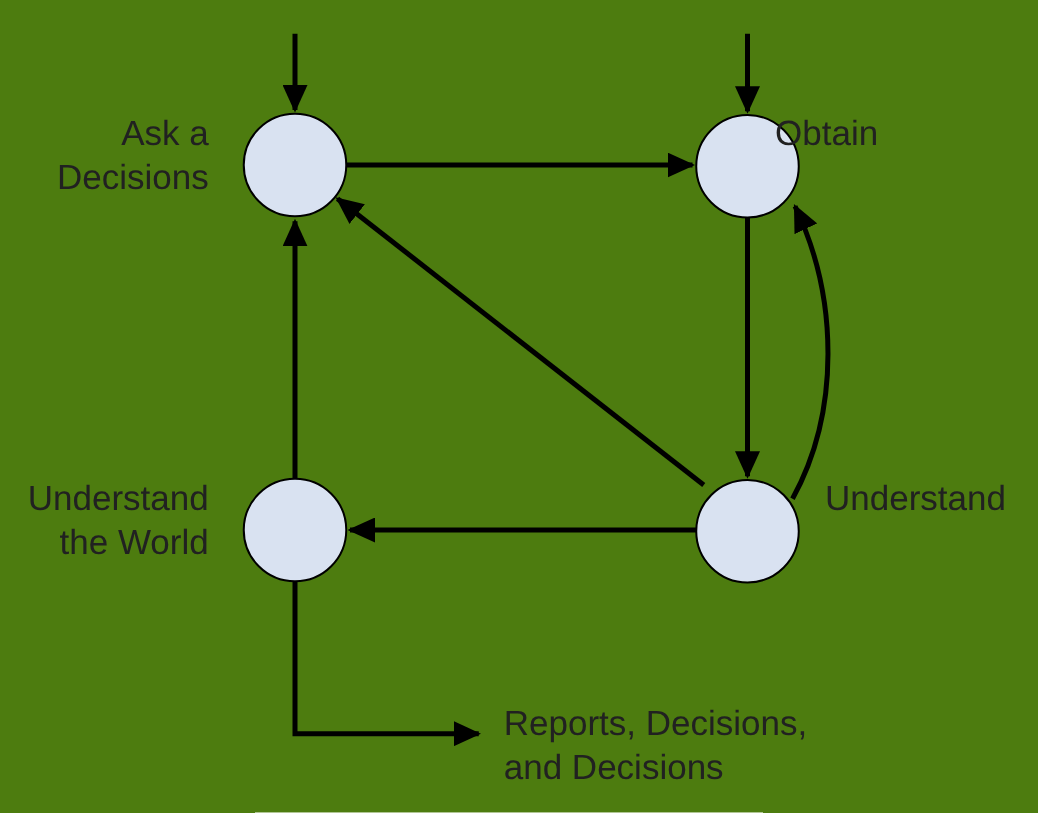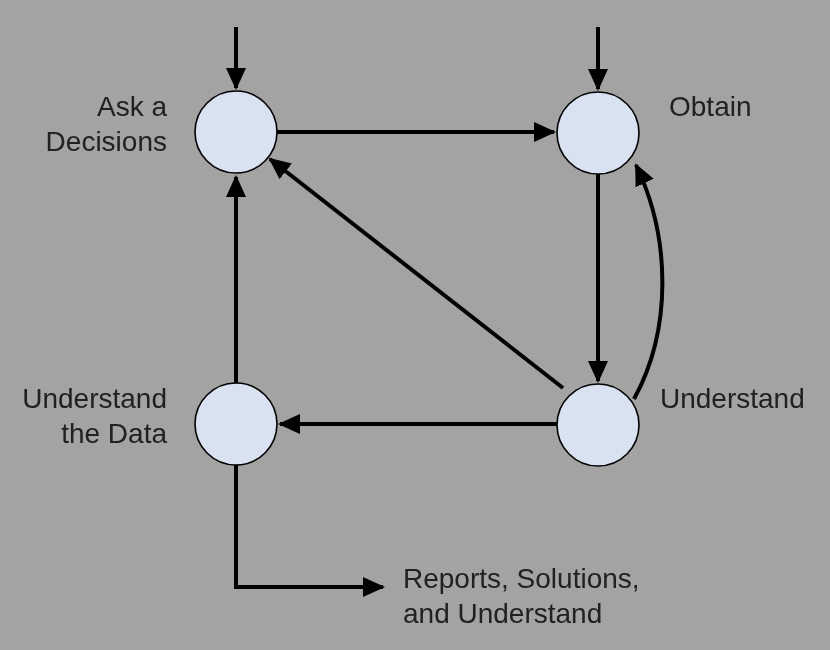--- a/index.html
+++ b/index.html
@@ -4,21 +4,21 @@
 <style>
   html, body {
     margin: 0;
     padding: 0;
     background: #ffffff;
   }
   #stage {
     position: relative;
     width: 830px;
     height: 650px;
-    background: #a3a3a3;
+    background: #4d7c0f;
     font-family: "Liberation Sans", sans-serif;
     overflow: hidden;
   }
   #diagram-svg {
     position: absolute;
     left: 0;
     top: 0;
   }
   .edge {
     fill: none;
@@ -73,31 +73,31 @@
     <circle class="node-circle" cx="598" cy="133" r="41" fill="#d9e2f1"></circle>
     <circle class="node-circle" cx="236" cy="424" r="41" fill="#d9e2f1"></circle>
     <circle class="node-circle" cx="598" cy="425" r="41" fill="#d9e2f1"></circle>
   </svg>
 
   <div class="node-label align-right" style="right: 663px; top: 89px;">
     <div>Ask a</div>
     <div>Decisions</div>
   </div>
 
-  <div class="node-label align-left" style="left: 669px; top: 89px;">
+  <div class="node-label align-left" style="left: 620px; top: 89px;">
     <div>Obtain</div>
   </div>
 
   <div class="node-label align-right" style="right: 663px; top: 381px;">
     <div>Understand</div>
-    <div>the Data</div>
+    <div>the World</div>
   </div>
 
   <div class="node-label align-left" style="left: 660px; top: 381px;">
     <div>Understand</div>
   </div>
 
   <div class="node-label align-left" style="left: 403px; top: 561px;">
-    <div>Reports, Solutions,</div>
-    <div>and Understand</div>
+    <div>Reports, Decisions,</div>
+    <div>and Decisions</div>
   </div>
 
 </div>
 
 </body></html>

